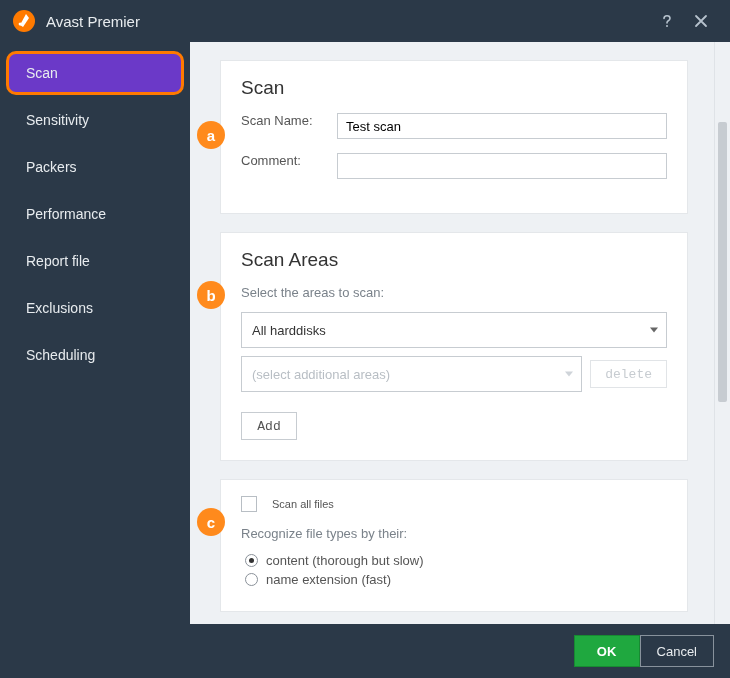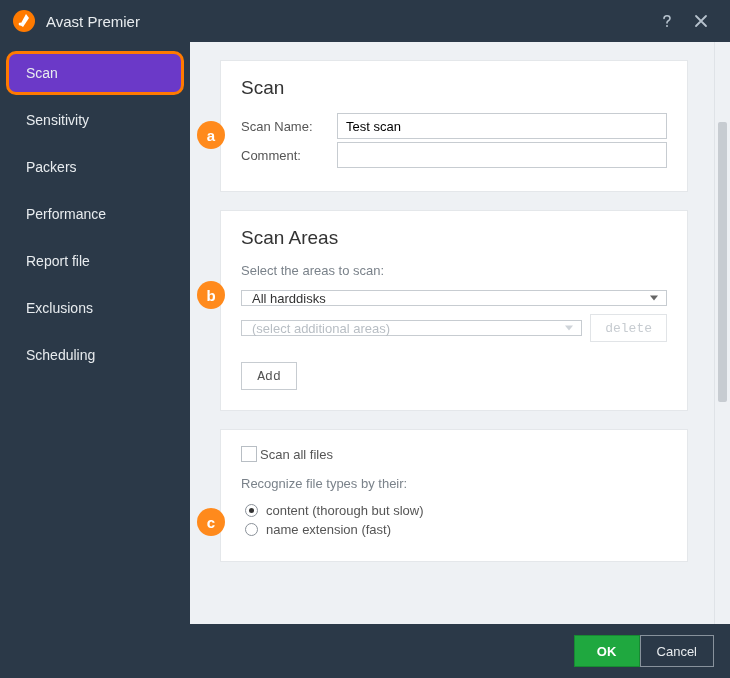--- a/index.html
+++ b/index.html
@@ -79,40 +79,40 @@
     position: relative;
   }
   .panel h2 {
     font-size: 19px;
     font-weight: 400;
     color: #333;
     margin-bottom: 14px;
   }
 
   .form-row {
-    display: flex; align-items: center;
-    margin-bottom: 3px;
+    display: flex; align-items: flex-start;
+    margin-bottom: 14px;
     font-size: 13px;
     color: #555;
   }
   .form-row label { width: 90px; text-align: left; margin-right: 6px; }
   .form-row input[type=text] {
     flex: 1;
     height: 26px;
     border: 1px solid #c7ccd1;
     padding: 0 8px;
     font-size: 13px;
   }
 
   .hint { font-size: 13px; color: #7a828a; margin-bottom: 12px; }
 
   .select-row { display: flex; align-items: center; gap: 8px; margin-bottom: 8px; }
   .select {
     flex: 1;
-    height: 16px;
+    height: 36px;
     border: 1px solid #c7ccd1;
     background: #fff;
     display: flex; align-items: center;
     padding: 0 28px 0 10px;
     font-size: 13px;
     color: #333;
     position: relative;
     cursor: pointer;
   }
   .select.disabled { color: #b8bec4; cursor: default; }
@@ -132,21 +132,21 @@
     color: #555;
     font-size: 13px;
     padding: 0 14px;
     cursor: pointer;
     font-family: Liberation Mono, monospace;
   }
   .btn-small.disabled { color: #c7ccd1; border-color: #e1e4e7; cursor: default; }
 
   .add-row { margin-top: 20px; }
 
-  .checkbox-row { display: flex; align-items: center; gap: 3px; font-size: 13px; color: #555; margin-bottom: 14px; }
+  .checkbox-row { display: flex; align-items: center; gap: 15px; font-size: 11px; color: #555; margin-bottom: 14px; }
   .checkbox {
     width: 16px; height: 16px;
     border: 1px solid #b8bec4;
     background: #fff;
     cursor: pointer;
   }
 
   .radio-row { display: flex; align-items: center; gap: 8px; font-size: 13px; color: #555; margin: 4px 0 4px 4px; }
   .radio {
     width: 13px; height: 13px; border-radius: 50%;

